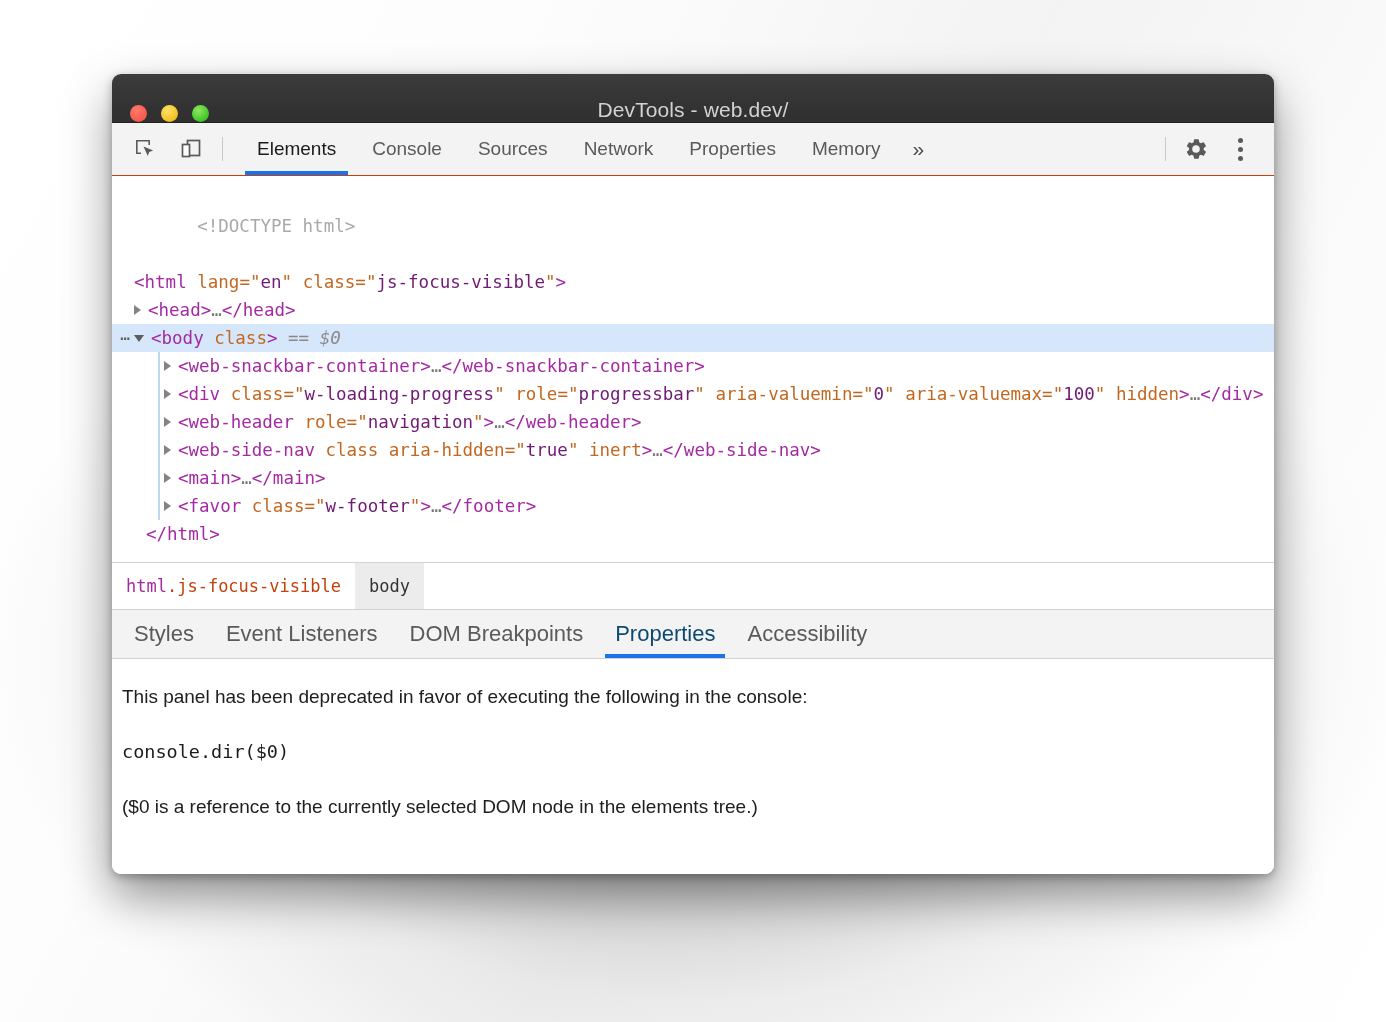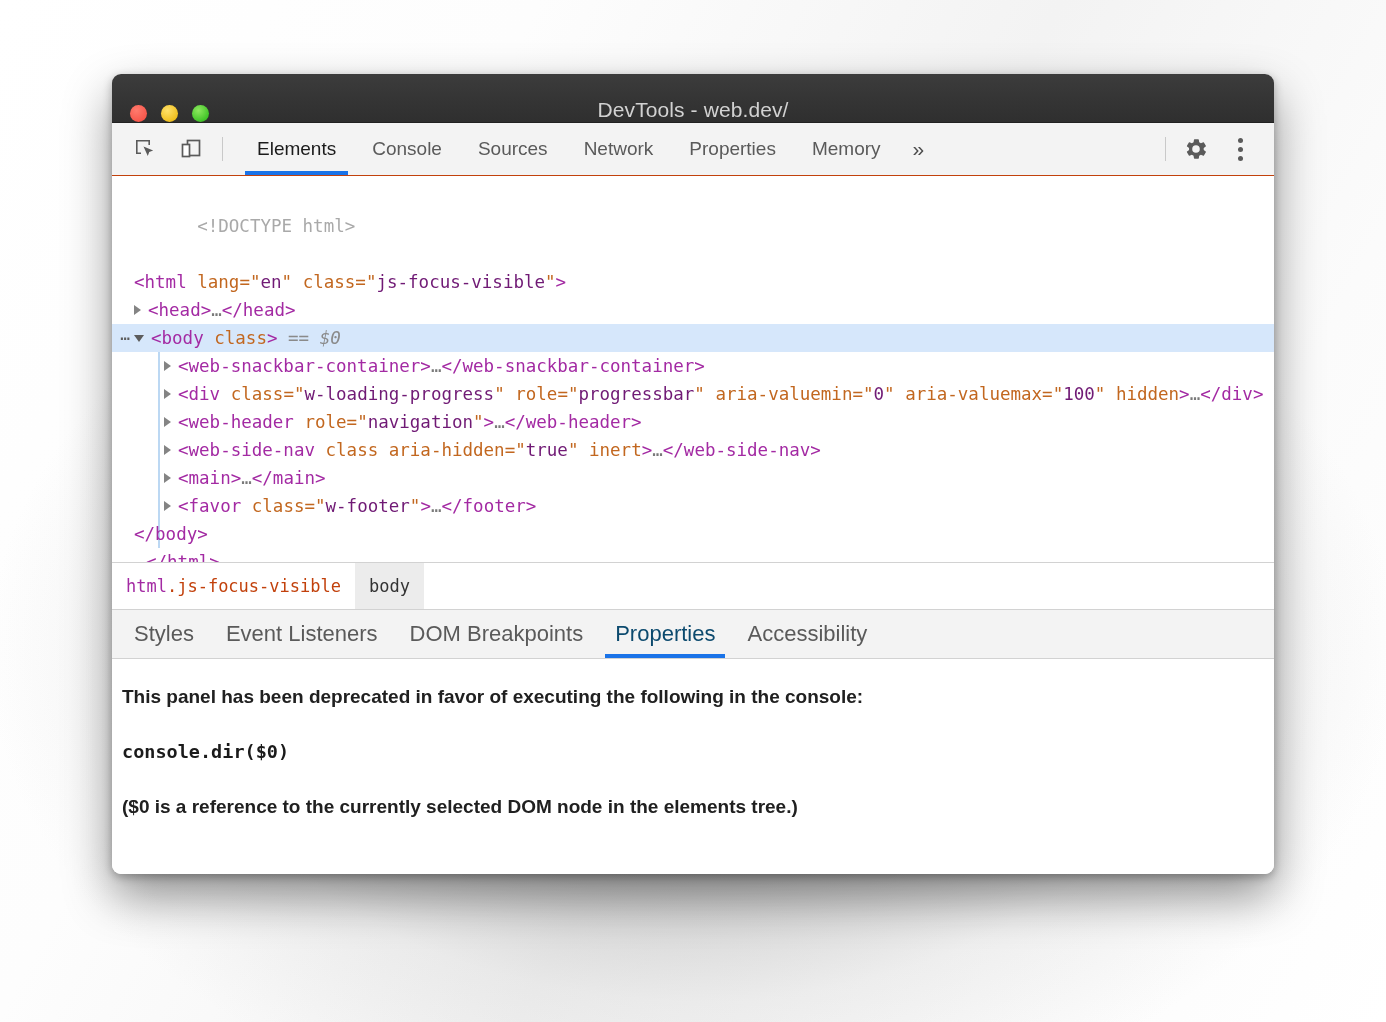--- a/index.html
+++ b/index.html
@@ -258,21 +258,20 @@
   #props-body {
     flex: 1 1 auto;
     background: #ffffff;
     padding: 26px 18px 0 10px;
   }
   .p-line {
     font-size: 19px;
     color: #202020;
     margin: 0 0 31px 0;
     line-height: 24px;
-    font-weight: bold;
   }
   .p-code {
     font-family: "DejaVu Sans Mono", monospace;
     font-size: 18.5px;
     color: #1b1b1b;
   }
 </style>
 </head>
 <body>
 
@@ -352,21 +351,20 @@
       <div class="node indent2"><span class="arrow"></span><span class="punc">&lt;</span><span class="tag">div</span><span class="txt"> </span><span class="attr">class</span><span class="attr">="</span><span class="val">w-loading-progress</span><span class="attr">"</span><span class="txt"> </span><span class="attr">role</span><span class="attr">="</span><span class="val">progressbar</span><span class="attr">"</span><span class="txt"> </span><span class="attr">aria-valuemin</span><span class="attr">="</span><span class="val">0</span><span class="attr">"</span><span class="txt"> </span><span class="attr">aria-valuemax</span><span class="attr">="</span><span class="val">100</span><span class="attr">"</span><span class="txt"> </span><span class="attr">hidden</span><span class="punc">&gt;</span><span class="dots">…</span><span class="tag">&lt;/div&gt;</span></div>
 
       <div class="node indent2"><span class="arrow"></span><span class="punc">&lt;</span><span class="tag">web-header</span><span class="txt"> </span><span class="attr">role</span><span class="attr">="</span><span class="val">navigation</span><span class="attr">"</span><span class="punc">&gt;</span><span class="dots">…</span><span class="tag">&lt;/web-header&gt;</span></div>
 
       <div class="node indent2"><span class="arrow"></span><span class="punc">&lt;</span><span class="tag">web-side-nav</span><span class="txt"> </span><span class="attr">class</span><span class="txt"> </span><span class="attr">aria-hidden</span><span class="attr">="</span><span class="val">true</span><span class="attr">"</span><span class="txt"> </span><span class="attr">inert</span><span class="punc">&gt;</span><span class="dots">…</span><span class="tag">&lt;/web-side-nav&gt;</span></div>
 
       <div class="node indent2"><span class="arrow"></span><span class="punc">&lt;</span><span class="tag">main</span><span class="punc">&gt;</span><span class="dots">…</span><span class="tag">&lt;/main&gt;</span></div>
 
       <div class="node indent2"><span class="arrow"></span><span class="punc">&lt;</span><span class="tag">favor</span><span class="txt"> </span><span class="attr">class</span><span class="attr">="</span><span class="val">w-footer</span><span class="attr">"</span><span class="punc">&gt;</span><span class="dots">…</span><span class="tag">&lt;/footer&gt;</span></div>
 
-      <div class="node indent1"><span class="tag">&lt;/body&gt;</span></div>
     </div>
 
     <div class="node" style="padding-left:34px;"><span class="tag">&lt;/html&gt;</span></div>
   </div>
 
   <div id="breadcrumb">
     <div class="crumb">
         <span class="c-tag">html</span>
         <span class="c-cls">.js-focus-visible</span>
       </div>

